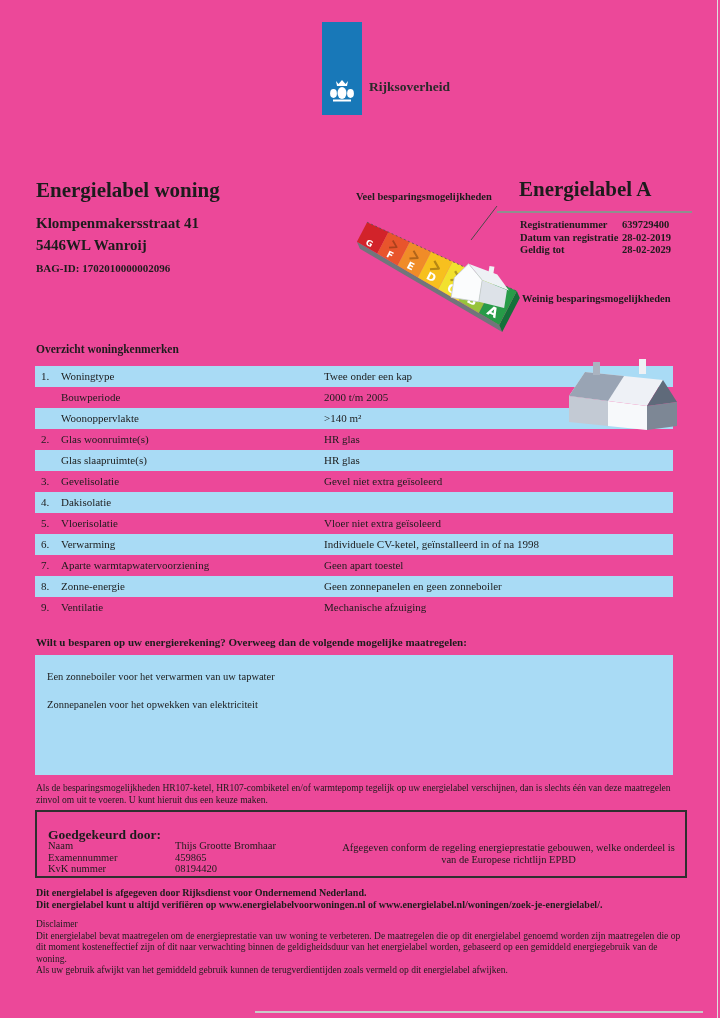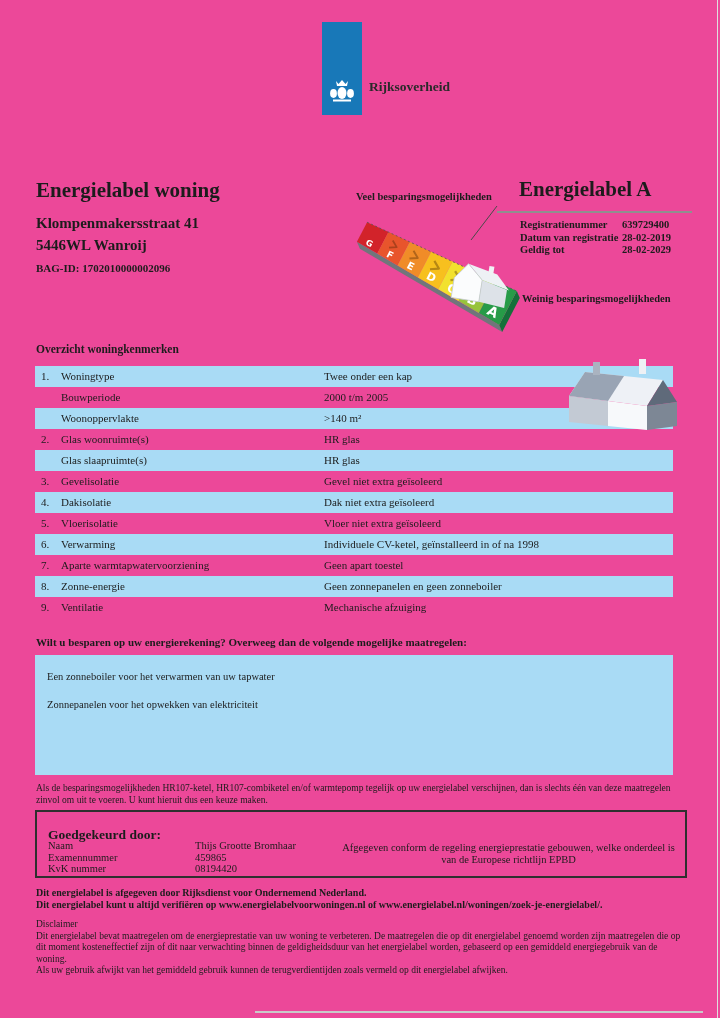--- a/index.html
+++ b/index.html
@@ -37,21 +37,21 @@
 
   .advice-heading{position:absolute;left:36px;top:636px;font-size:11px;font-weight:bold;}
   .advice-box{position:absolute;left:35px;top:655px;width:638px;height:120px;background:var(--row-blue,#a9dbf5);padding-top:16px;box-sizing:border-box;}
   .advice-item{margin:0 0 17px 12px;font-size:10.5px;}
 
   .note{position:absolute;left:36px;top:783px;width:650px;font-size:9.5px;line-height:11.5px;}
 
   .approval-box{position:absolute;left:35px;top:810px;width:652px;height:68px;border:2px solid #2f2f2f;box-sizing:border-box;}
   .approval-heading{position:absolute;left:11px;top:4px;font-size:13.5px;font-weight:bold;margin-top:11px;}
   .approval-fields{position:absolute;left:11px;top:28px;font-size:10.5px;}
-  .appr-row{display:flex;line-height:11.5px;gap:20px;}
+  .appr-row{display:flex;line-height:11.5px;}
   .appr-label{width:127px;}
   .conform{position:absolute;right:9px;top:30px;width:335px;text-align:center;font-size:10.5px;line-height:12px;}
 
   .footer-line1{position:absolute;left:36px;top:887px;font-size:10px;font-weight:bold;}
   .footer-line2{position:absolute;left:36px;top:899px;font-size:10px;font-weight:bold;}
   .disclaimer{position:absolute;left:36px;top:919px;width:652px;font-size:9.5px;line-height:11.5px;}
   .disclaimer-title{margin:0 0 2px 0;}
   .disclaimer p{margin:0;}
 
   .scan-edge-right{position:absolute;right:2px;top:0;width:1.5px;height:100%;background:#dedede;}
@@ -169,21 +169,20 @@
 
       <div class="t-row">
         <span class="t-num">3.</span>
         <span class="t-label">Gevelisolatie</span>
         <span class="t-value">Gevel niet extra geïsoleerd</span>
       </div>
 
       <div class="t-row shaded">
         <span class="t-num">4.</span>
         <span class="t-label">Dakisolatie</span>
-        <span class="t-value">Dak niet extra geïsoleerd</span>
       </div>
 
       <div class="t-row">
         <span class="t-num">5.</span>
         <span class="t-label">Vloerisolatie</span>
         <span class="t-value">Vloer niet extra geïsoleerd</span>
       </div>
 
       <div class="t-row shaded">
         <span class="t-num">6.</span>

